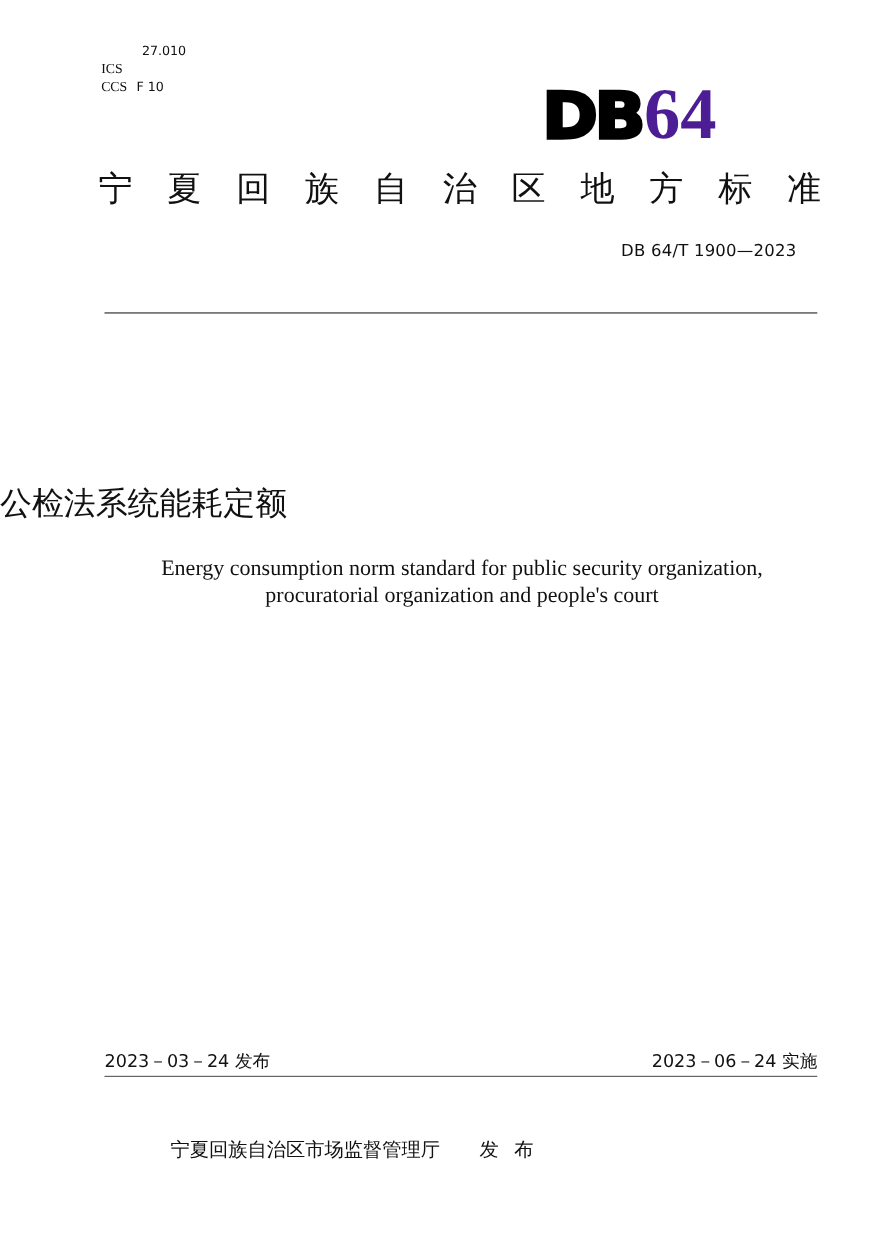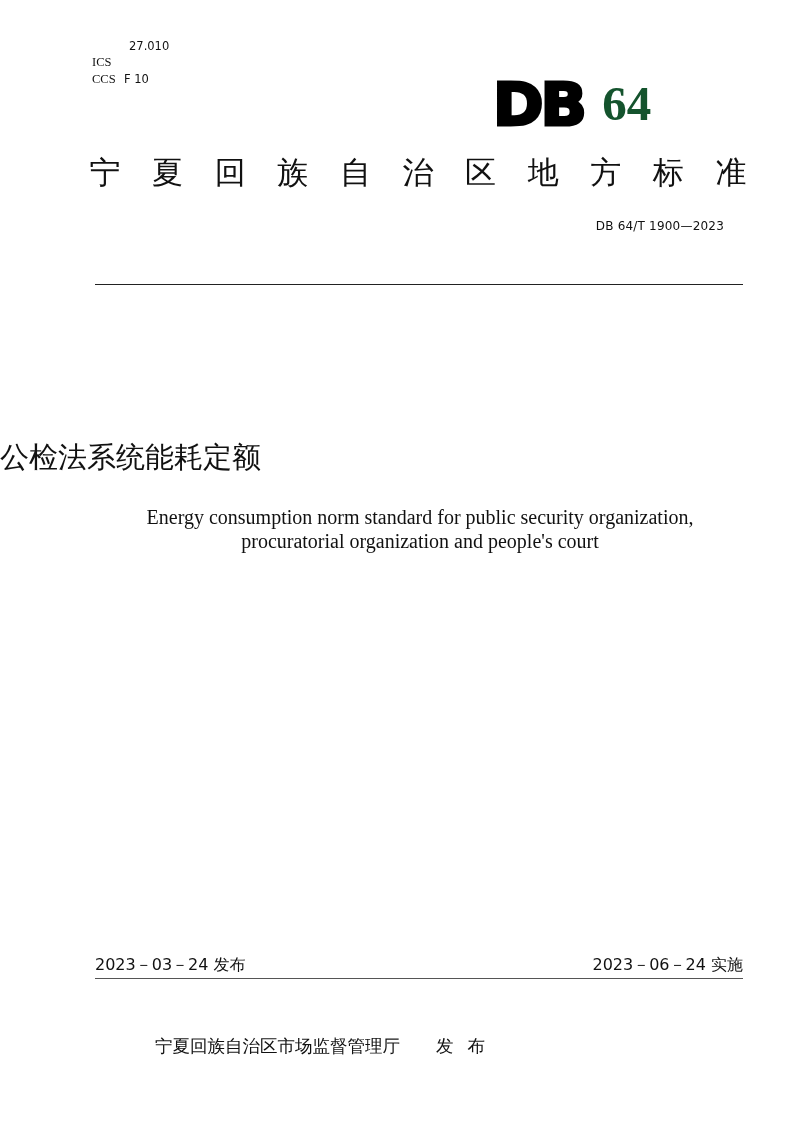--- a/index.html
+++ b/index.html
@@ -13,29 +13,29 @@
   #ics .row1 .k { width: 37px; margin-top: 16px; }
   #ics .row2 .k { width: 32px; }
 
   #logo { left: 493px; top: 74px; height: 56px; display: flex; align-items: flex-end; }
   #logo .db {
     font-family: "DejaVu Sans", sans-serif; font-weight: 900; font-size: 58px;
     line-height: 50px; letter-spacing: -3px; transform: scaleX(1.05); transform-origin: left bottom;
     -webkit-text-stroke: 3px #000; color: #000;
   }
   #logo .num {
-    font-family: "Liberation Serif", serif; font-weight: bold; font-size: 49px;
-    line-height: 52px; margin-left: 23px; color: #14532d;
+    font-family: "Liberation Serif", serif; font-weight: bold; font-size: 66px;
+    line-height: 52px; margin-left: 6px; color: #4c1d95;
   }
 
   #std-title { left: 88px; top: 152px; width: 660px; display: flex; justify-content: space-between;
     font-family: "DejaVu Sans", sans-serif; font-size: 31px; line-height: 40px; }
   #std-title span { display: inline-block; width: 34px; text-align: center; }
 
-  #std-code { right: 76px; top: 219px; font-family: "DejaVu Sans", sans-serif; font-size: 12px; letter-spacing: 0.2px; }
+  #std-code { right: 76px; top: 219px; font-family: "DejaVu Sans", sans-serif; font-size: 15px; letter-spacing: 0.2px; }
 
   #rule-top { left: 95px; top: 284px; width: 648px; height: 0; border-top: 1.3px solid #222; }
 
   #doc-title { left: 0; width: 800px; top: 437px; text-align: left;
     font-family: "DejaVu Sans", sans-serif; font-size: 29px; line-height: 40px; }
 
   #doc-title-en { left: 95px; width: 650px; top: 505px; text-align: center;
     font-family: "Liberation Serif", serif; font-size: 20px; line-height: 24px; }
 
   #dates { left: 95px; top: 954px; width: 648px; display: flex; justify-content: space-between;

